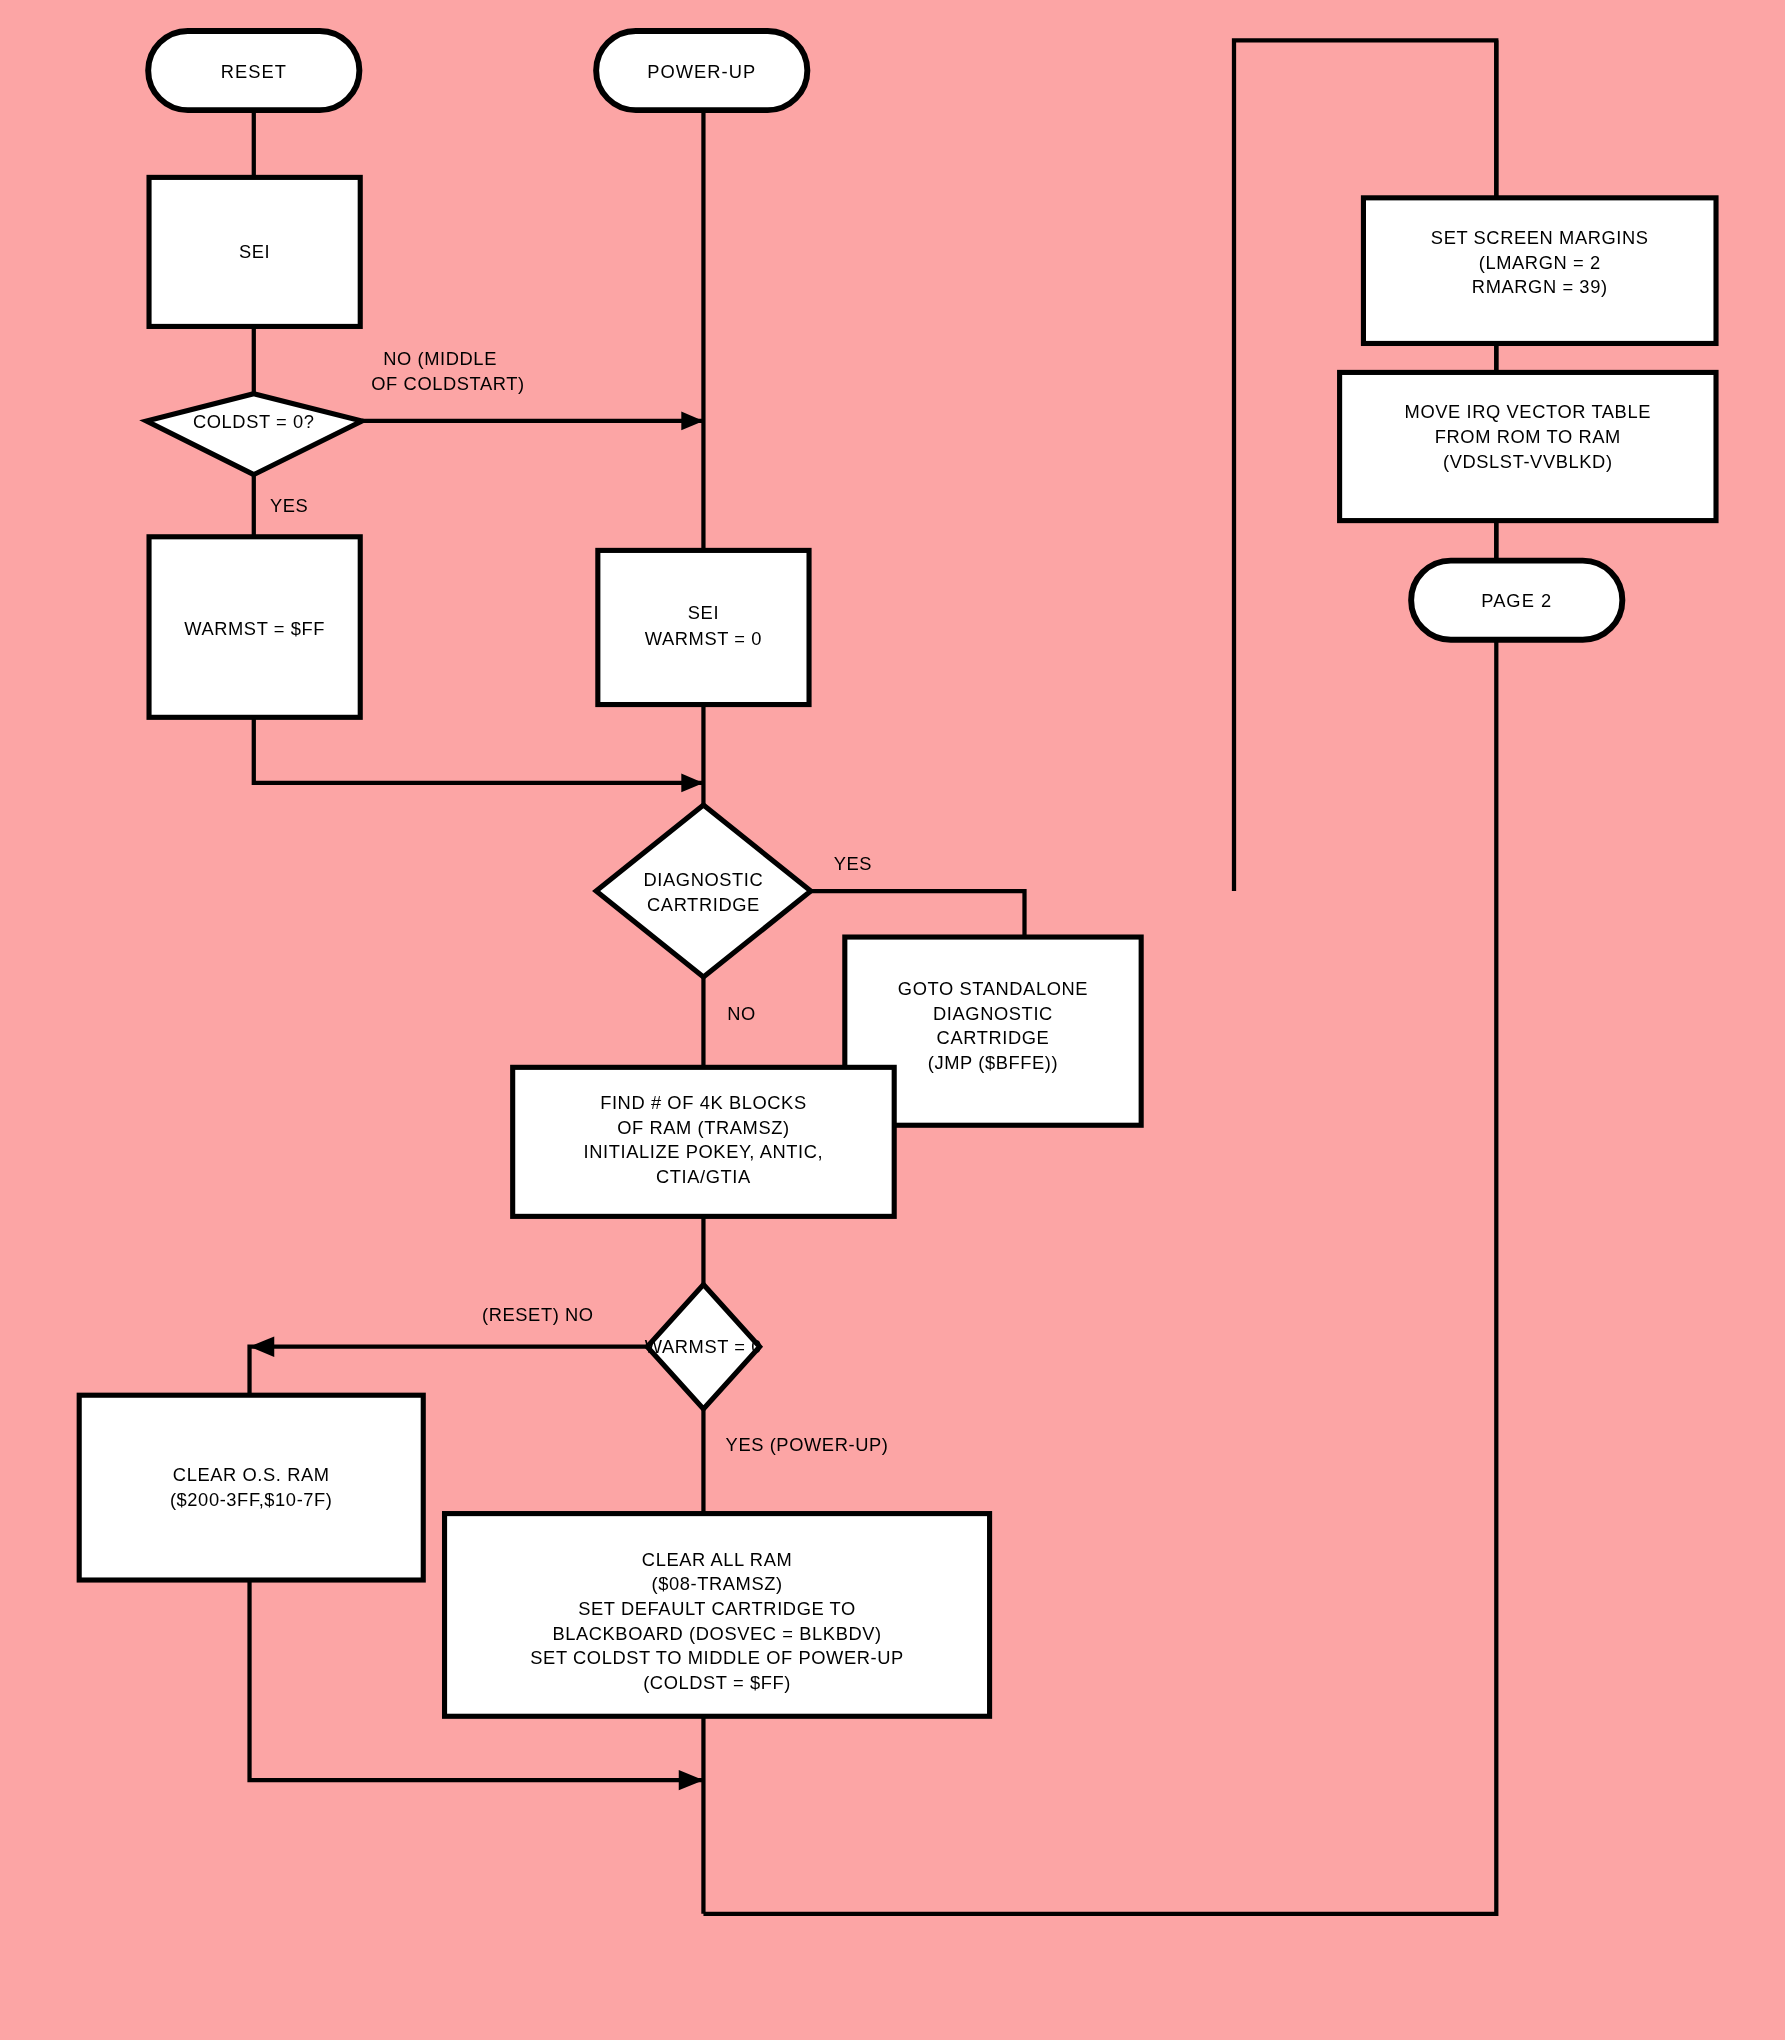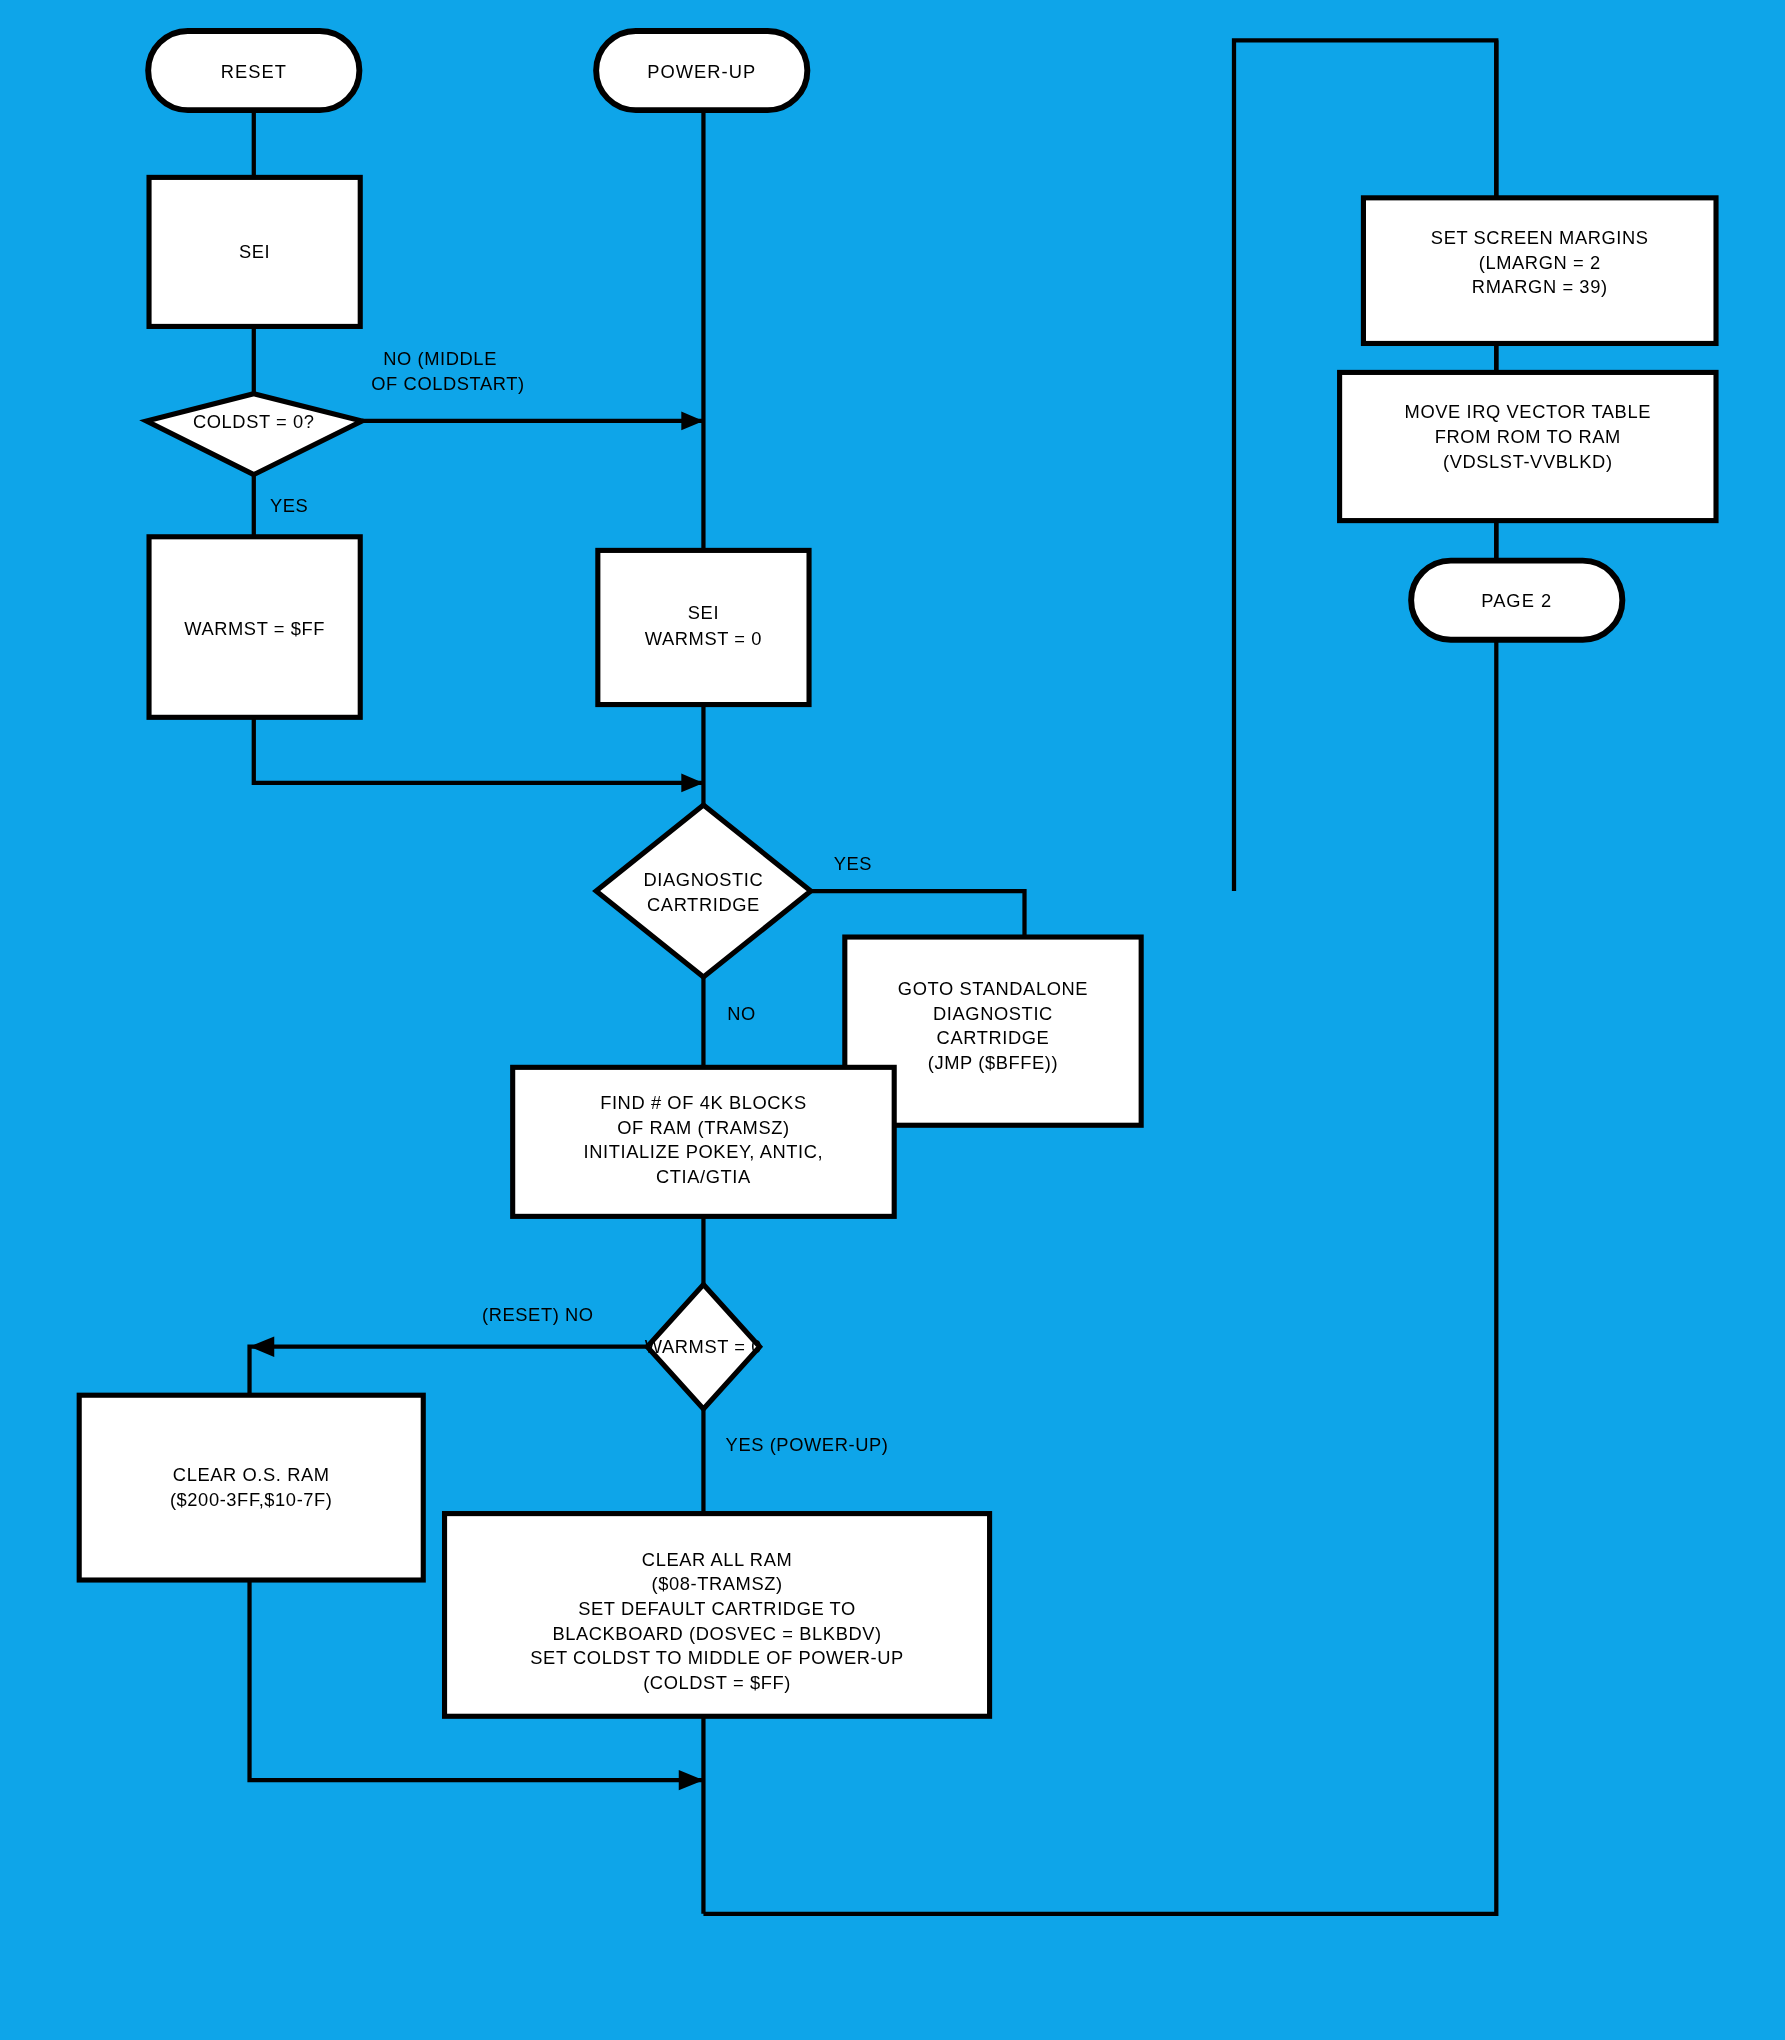--- a/index.html
+++ b/index.html
@@ -4,21 +4,21 @@
 <style>
   html, body {
     margin: 0;
     padding: 0;
     background: #ffffff;
   }
   #page {
     position: relative;
     width: 1785px;
     height: 2041px;
-    background: #0ea5e9;
+    background: #fca5a5;
     font-family: "Liberation Sans", sans-serif;
   }
   svg.flow {
     position: absolute;
     top: 0;
     left: 0;
     width: 1785px;
     height: 2041px;
   }
   .shape {

